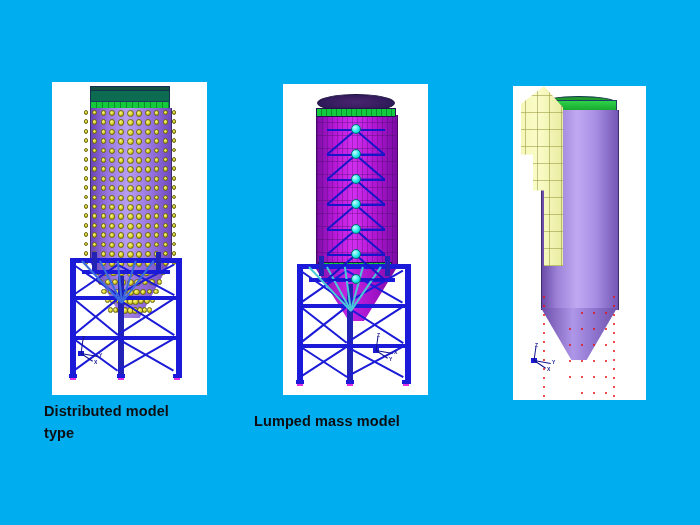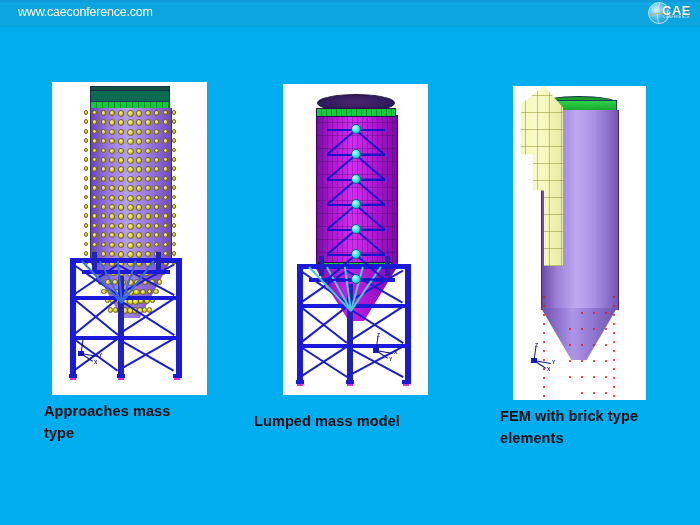--- a/index.html
+++ b/index.html
@@ -181,29 +181,20 @@
   #cap-1{left:44px;top:400px;width:190px;}
   #cap-2{left:254px;top:410px;width:210px;}
   #cap-3{left:500px;top:405px;width:195px;}
   .capline{display:block;}
 </style>
 </head>
 <body>
 
 <div id="slide">
 
-  <div id="header">
-    <div class="hline"></div>
-    <div id="site-url">www.caeconference.com</div>
-    <div id="logo">
-      <div class="globe"></div>
-      <div class="cae-text">CAE</div>
-      <div class="cae-sub">CONFERENCE</div>
-    </div>
-  </div>
 
 
   <div class="panel" id="panel-1">
     <div class="model">
       <div class="cyl" id="m1-rim"></div>
       <div class="cyl" id="m1-cap-dark"></div>
       <div class="cyl" id="m1-cap-green"></div>
       <div class="cyl" id="m1-body"></div>
       <div class="cone" id="m1-cone"></div>
       <div class="dotgrid" id="m1-dots">
@@ -649,24 +640,20 @@
           <div class="ax" style="left: 5px; top: 16px; width: 17.2627px; transform: rotate(10.008deg);"></div>
           <div class="ax" style="left: 5px; top: 16px; width: 14.4222px; transform: rotate(33.6901deg);"></div>
           <div class="lbl" style="left: 6px; top: -2px;">Z</div>
           <div class="lbl" style="left: 23px; top: 15px;">Y</div>
           <div class="lbl" style="left: 18px; top: 22px;">X</div>
         </div>
     </div>
   </div>
 
   <div class="caption" id="cap-1">
-    <span class="capline">Approaches mass</span>
+    <span class="capline">Distributed model</span>
     <span class="capline">type</span>
   </div>
   <div class="caption" id="cap-2">
     <span class="capline">Lumped mass model</span>
   </div>
-  <div class="caption" id="cap-3">
-    <span class="capline">FEM with brick type</span>
-    <span class="capline">elements</span>
-  </div>
 
 </div>
 
 </body></html>

